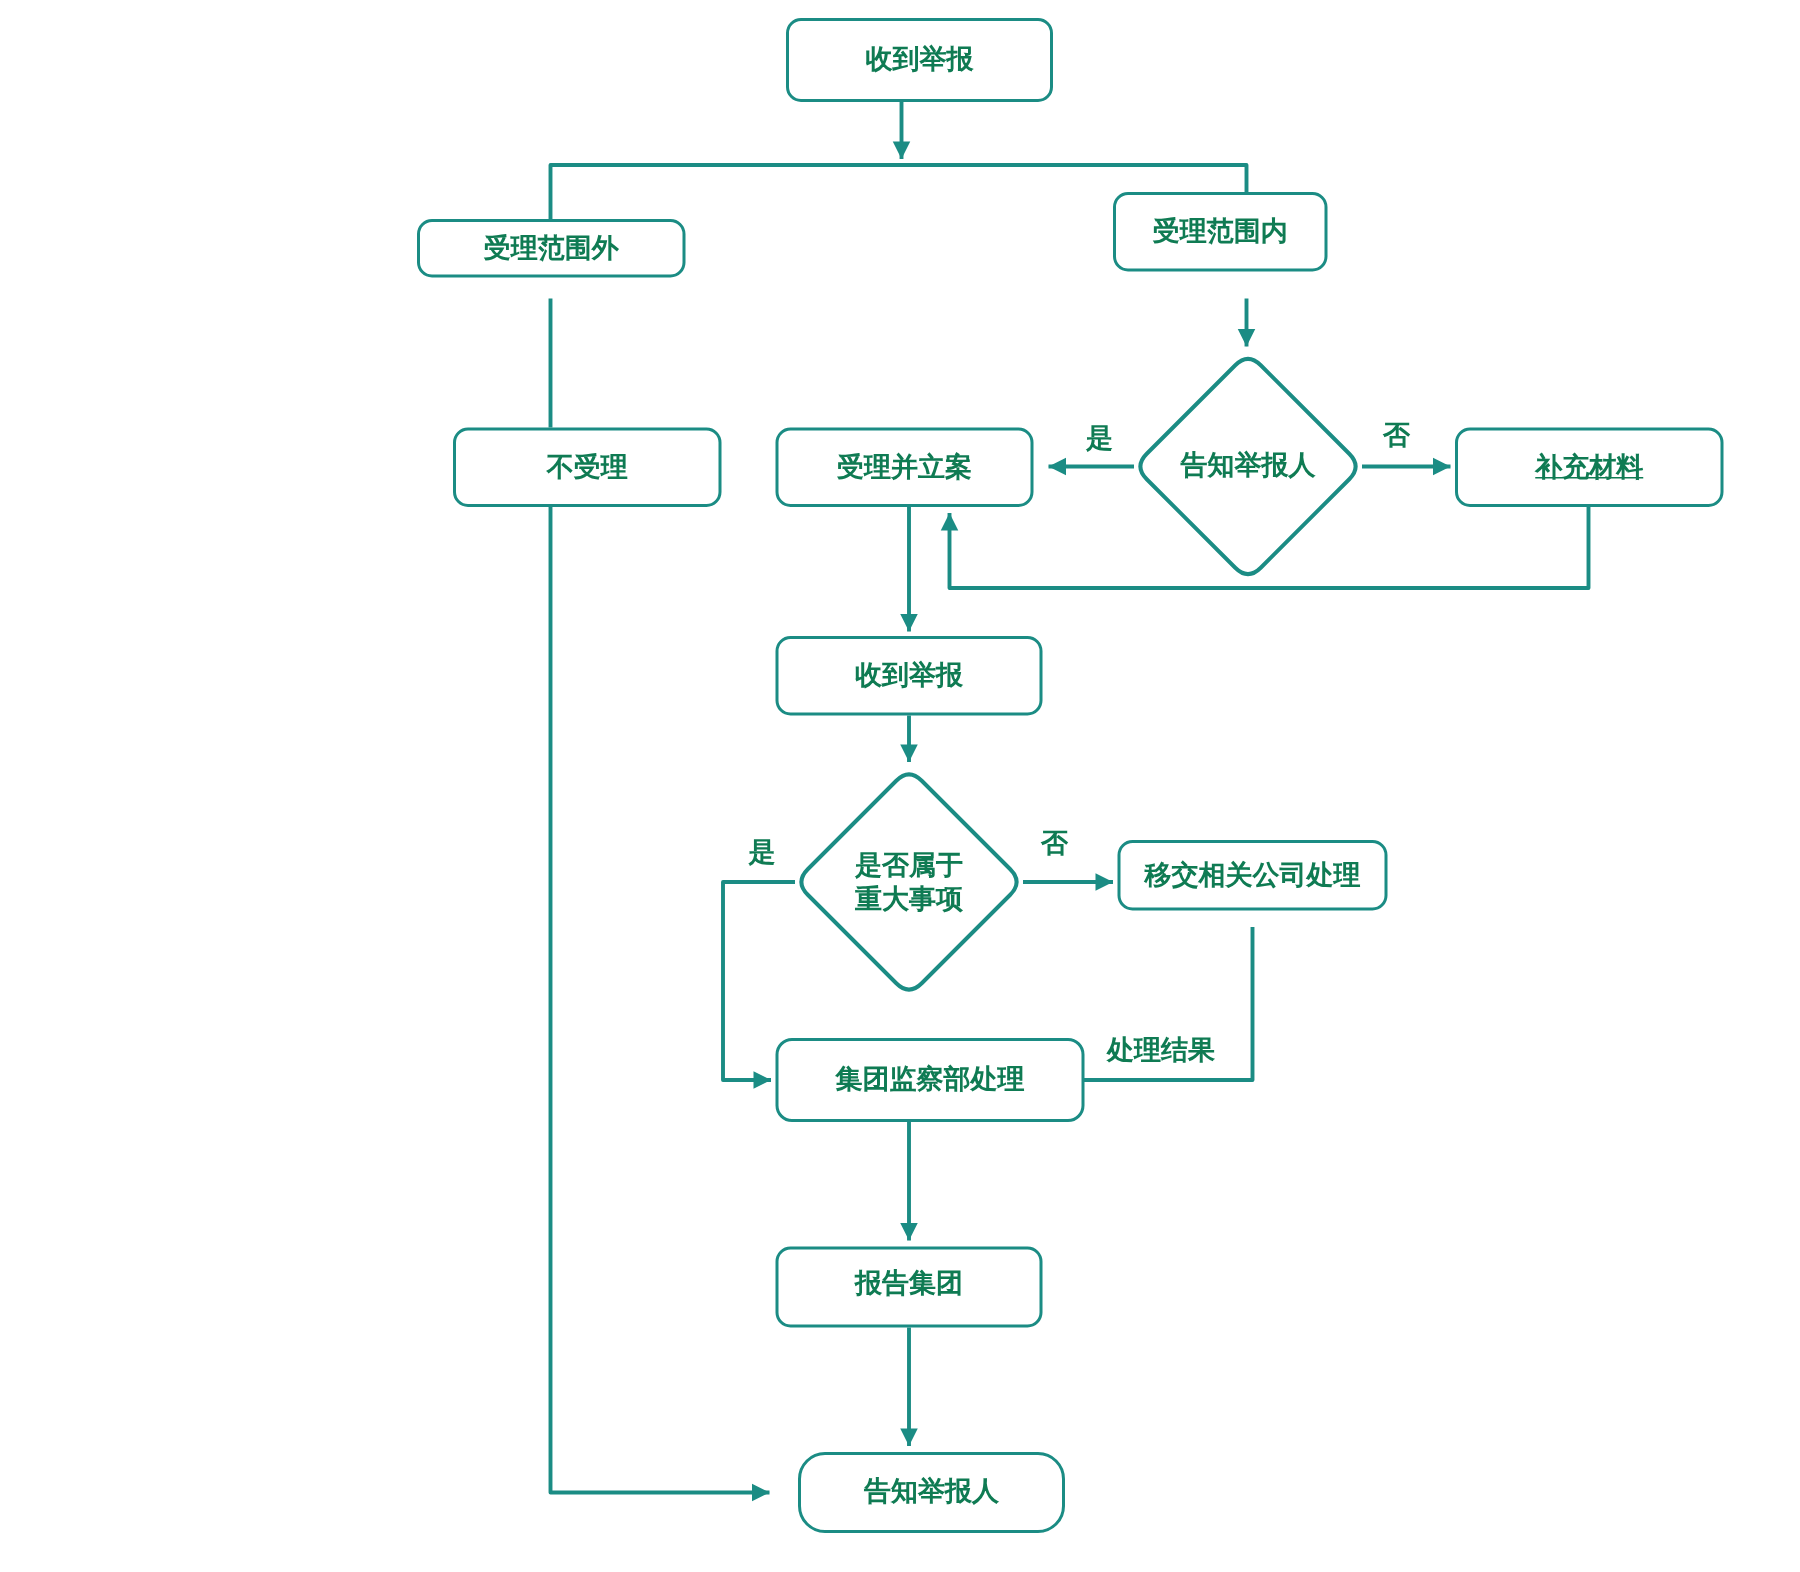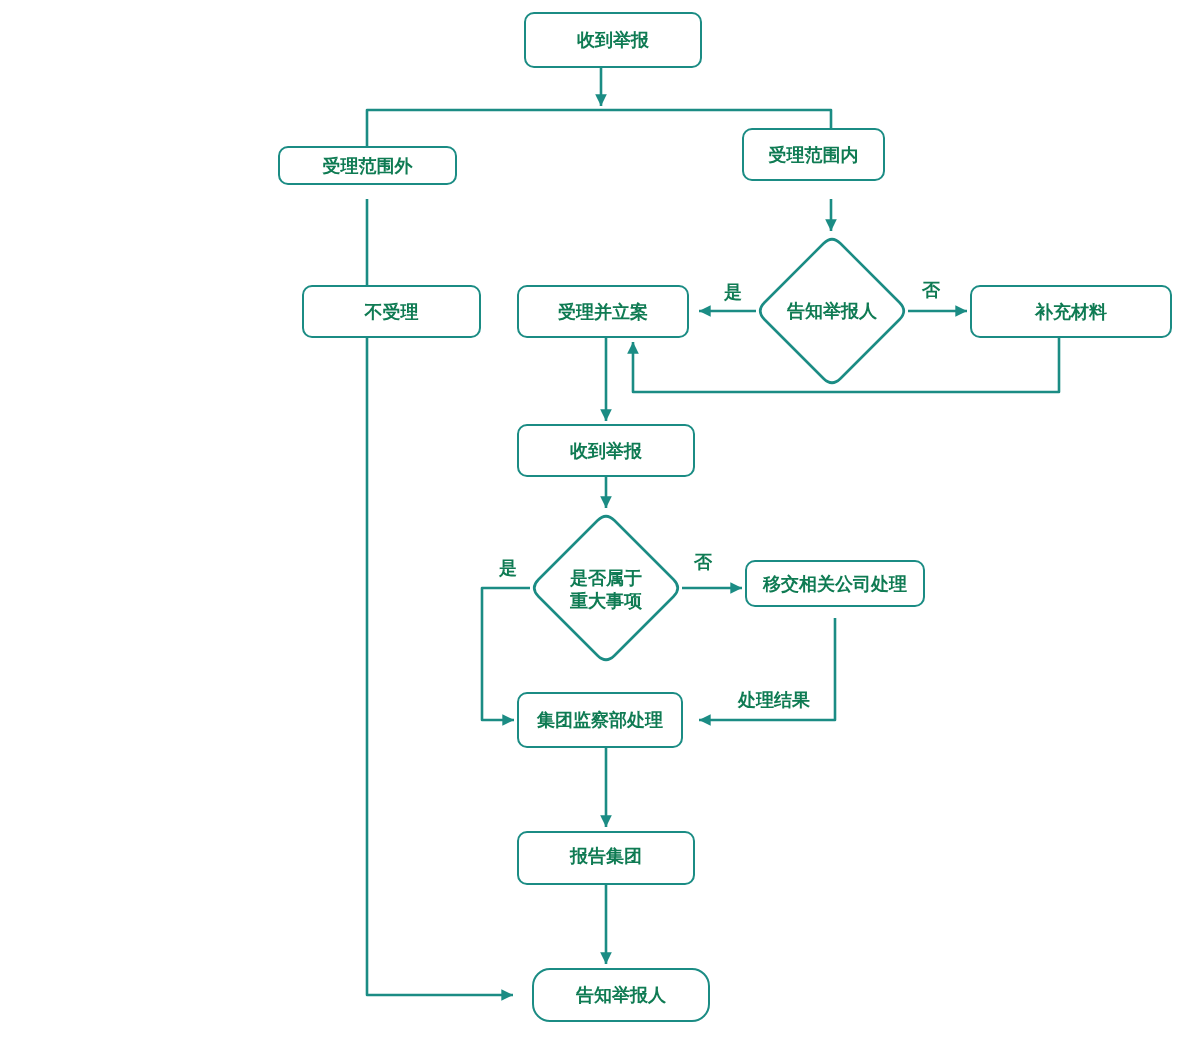--- a/index.html
+++ b/index.html
@@ -94,31 +94,31 @@
   <div class="node" style="left:524px; top:12px; width:178px; height:56px;">收到举报</div>
 
   <div class="node" style="left:278px; top:146px; width:179px; height:39px;">受理范围外</div>
 
   <div class="node" style="left:742px; top:128px; width:143px; height:53px;">受理范围内</div>
 
   <div class="node" style="left:278px; top:285px; width:179px; height:53px;margin-left:24px;">不受理</div>
 
   <div class="node" style="left:517px; top:285px; width:172px; height:53px;">受理并立案</div>
 
-  <div class="node" style="left:970px; top:285px; width:202px; height:53px;">补充材料</div>
+  <div class="node" style="left:970px; top:285px; width:179px; height:53px;text-decoration:underline;">补充材料</div>
 
   <div class="node" style="left:517px; top:424px; width:178px; height:53px;">收到举报</div>
 
   <div class="dlabel" style="left:832px; top:311px;">告知举报人</div>
 
   <div class="dlabel wrap" style="left:606px; top:589px;">是否属于重大事项</div>
 
   <div class="node" style="left:745px; top:560px; width:180px; height:47px;">移交相关公司处理</div>
 
-  <div class="node" style="left:517px; top:692px; width:166px; height:56px;">集团监察部处理</div>
+  <div class="node" style="left:517px; top:692px; width:206px; height:56px;border-radius:11px;">集团监察部处理</div>
 
   <div class="node" style="left:517px; top:831px; width:178px; height:54px;font-family:Liberation Mono, monospace;">报告集团</div>
 
   <div class="node" style="left:532px; top:968px; width:178px; height:54px;border-radius:18px;">告知举报人</div>
 
   <div class="elabel" style="left:733px; top:292px;">是</div>
 
   <div class="elabel" style="left:931px; top:290px;">否</div>
 
   <div class="elabel" style="left:508px; top:568px;">是</div>

